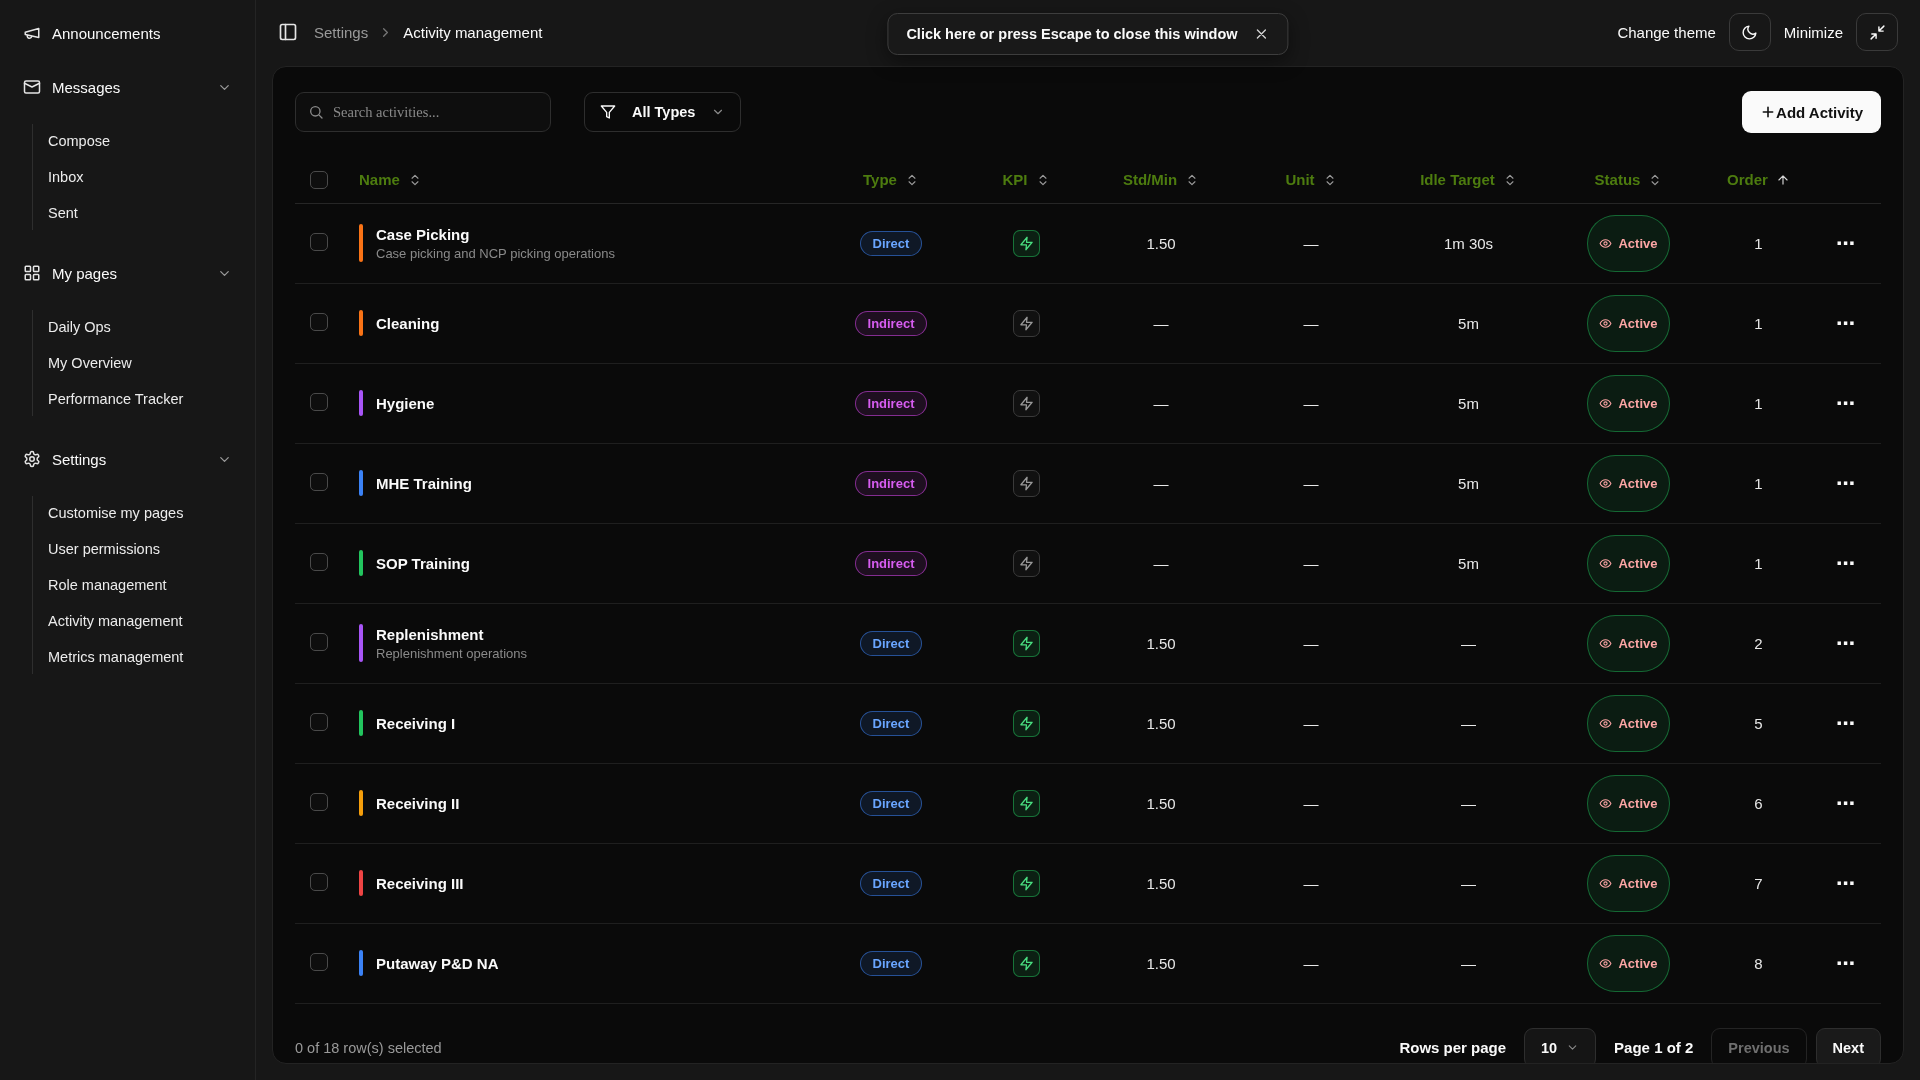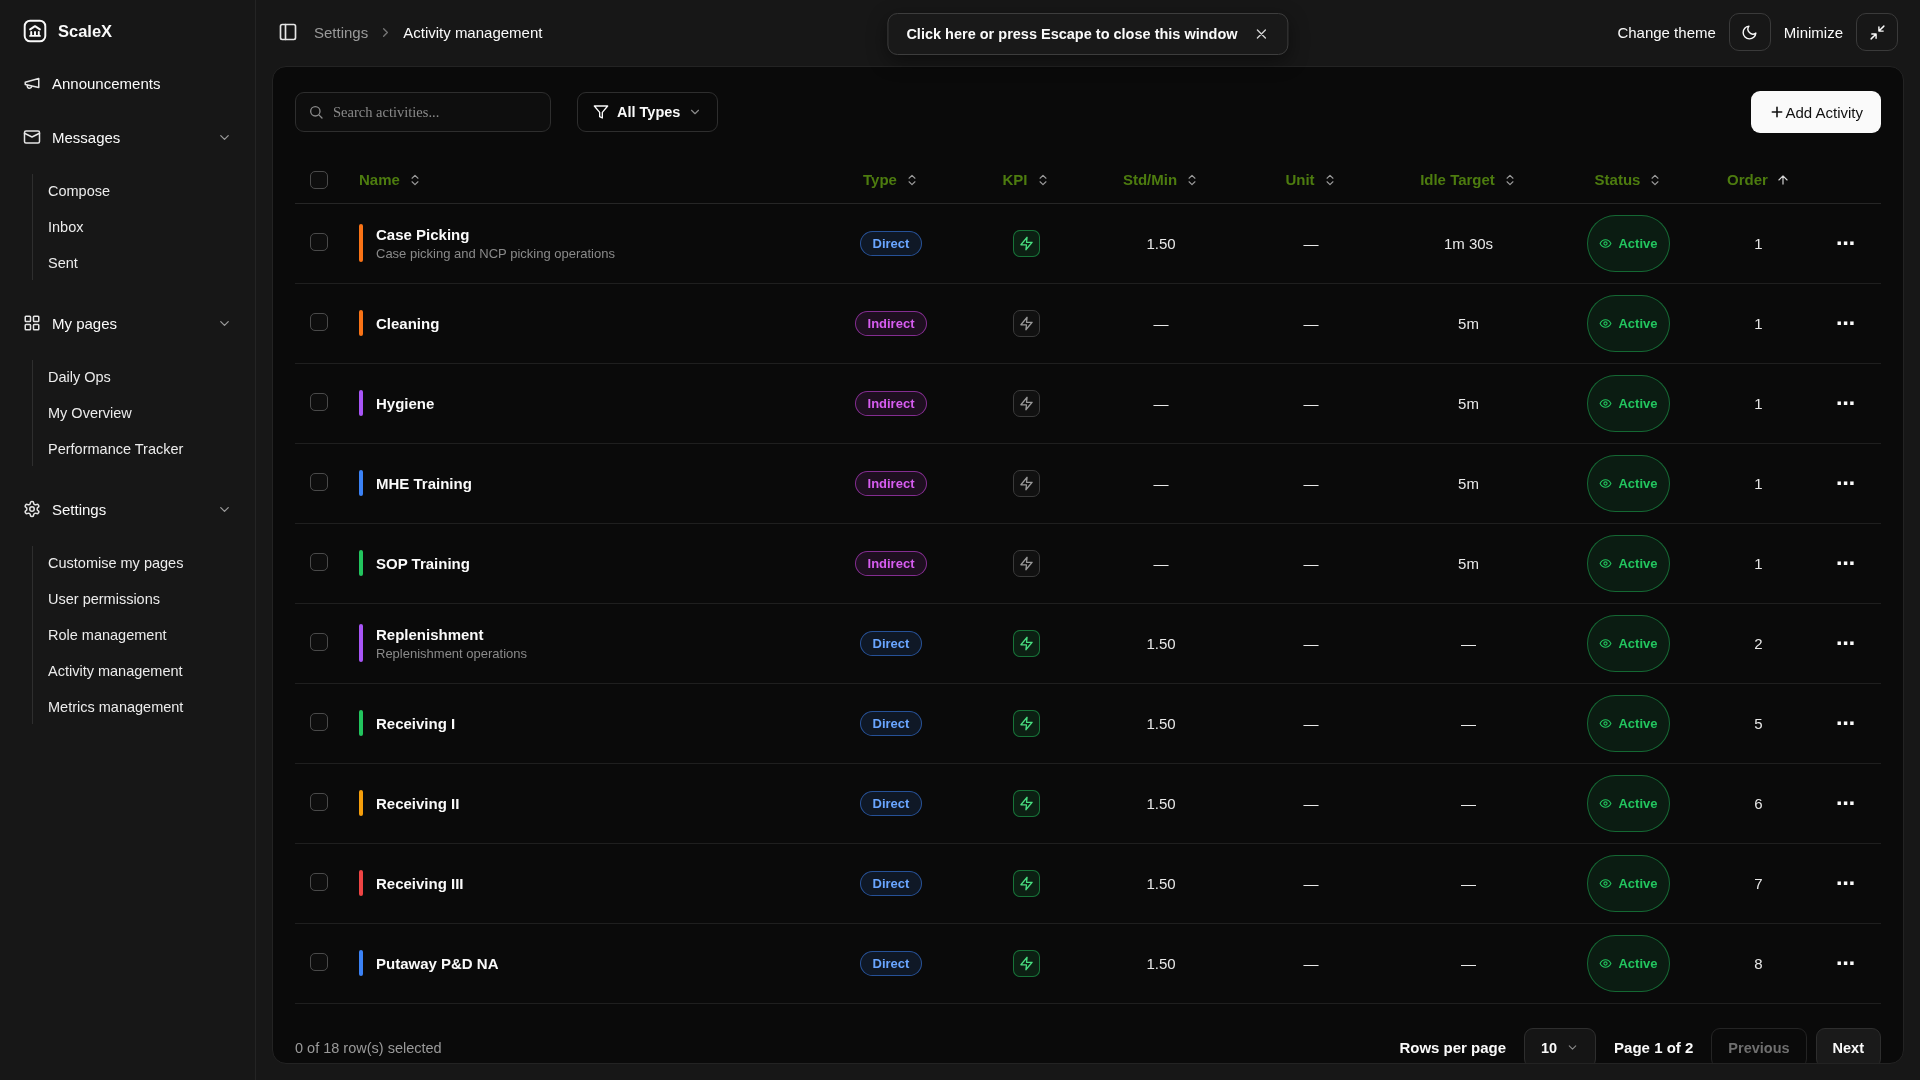--- a/index.html
+++ b/index.html
@@ -81,31 +81,31 @@
     width: 256px; height: 40px; padding: 0 12px;
     border: 1px solid #2e2e2e; border-radius: 9px;
     background: rgba(255,255,255,.02); color: #8a8a8a;
   }
   .search-box input {
     flex: 1; background: transparent; border: 0; outline: 0;
     color: #fafafa; font-size: 14.5px; font-family: Liberation Serif, serif;
   }
   .search-box input::placeholder { color: #8a8a8a; }
   .filter-btn {
-    margin-left: 26px; display: flex; align-items: center; gap: 8px;
+    margin-left: 33px; display: flex; align-items: center; gap: 16px;
     height: 40px; padding: 0 15px; border: 1px solid #2e2e2e; border-radius: 9px;
     background: transparent; color: #fafafa; font-size: 14.5px; font-weight: 600;
     font-family: inherit; cursor: pointer;
   }
   .filter-btn .chev { color: #8a8a8a; display: flex; }
   .add-btn {
     margin-left: auto; display: flex; align-items: center; 
     height: 42px; padding: 0 18px;
     background: #fafafa; color: #111; border: 0; border-radius: 9px;
-    font-weight: 400; font-size: 15px; font-family: inherit; cursor: pointer;
+    font-weight: 700; font-size: 15px; font-family: inherit; cursor: pointer;
   }
 
   
   table { width: 100%; border-collapse: collapse; margin-top: 24px; table-layout: fixed; }
   thead th { height: 46px; border-bottom: 1px solid #262626; padding: 0 8px; }
   .th-wrap {
     display: flex; align-items: center; justify-content: center; gap: 8px;
     font-weight: 700; font-size: 15px; color: #4d7c0f;
   }
   th.left .th-wrap { justify-content: flex-start; padding-left: 8px; }
@@ -122,21 +122,21 @@
   .r-bar.tall { height: 38px; }
   .r-name { font-weight: 700; font-size: 15px; color: #fafafa; }
   .r-sub { color: #8a8a8a; font-size: 13px; margin-top: 3px; font-weight: 400; }
   .badge {
     display: inline-flex; align-items: center; gap: 6px;
     border-radius: 999px; font-size: 13px; font-weight: 600;
     padding: 4px 12px; border: 1px solid transparent;
   }
   .type-badge.direct   { color: #6aa6ff; border-color: rgba(59,130,246,.55);  background: rgba(59,130,246,.12); }
   .type-badge.indirect { color: #d75df0; border-color: rgba(217,70,239,.55); background: rgba(217,70,239,.10); }
-  .status-badge { color: #22c55e; border-color: rgba(34,197,94,.45); background: rgba(34,197,94,.10); padding: 20px 11px; }
+  .status-badge { color: #fca5a5; border-color: rgba(34,197,94,.45); background: rgba(34,197,94,.10); padding: 20px 11px; }
   .kpi-tile {
     display: inline-flex; align-items: center; justify-content: center;
     width: 27px; height: 27px; border-radius: 7px; border: 1px solid transparent;
   }
   .kpi-tile.green { color: #4ade80; border-color: rgba(34,197,94,.5); background: rgba(34,197,94,.12); }
   .kpi-tile.gray  { color: #9a9a9a; border-color: #3a3a3a; background: rgba(255,255,255,.03); }
   .checkbox {
     display: inline-block; width: 18px; height: 18px;
     border: 1.5px solid #4a4a4a; border-radius: 5px;
     background: rgba(255,255,255,.02); cursor: pointer;
@@ -159,29 +159,20 @@
     border: 1px solid #2e2e2e; background: #1a1a1a; color: #fafafa;
     font-size: 14.5px; font-weight: 600; font-family: inherit; cursor: pointer;
   }
   .pg-btn.disabled { color: #6f6f6f; background: transparent; border-color: #242424; cursor: default; }
   .pg-group { display: flex; align-items: center; gap: 9px; }
 </style>
 </head>
 <body>
 
 <aside class="sidebar">
-  <div class="logo-row">
-    <span class="logo-icon">
-      <svg width="26" height="26" viewBox="0 0 24 24" fill="none" stroke="currentColor" stroke-width="1.8" stroke-linecap="round" stroke-linejoin="round">
-          <rect x="2.5" y="2.5" width="19" height="19" rx="5"></rect>
-          <path d="M7.5 10.5 12 7.5l4.5 3M8.5 13v3.5M12 13v3.5M15.5 13v3.5M7.5 16.5h9"></path>
-        </svg>
-    </span>
-    <span class="logo-name">ScaleX</span>
-  </div>
 
   <nav class="nav">
     <div class="nav-item">
       <span class="nicon">
         <svg width="18" height="18" viewBox="0 0 24 24" fill="none" stroke="currentColor" stroke-width="2" stroke-linecap="round" stroke-linejoin="round">
             <path d="m3 11 18-5v12L3 14v-3z"></path>
             <path d="M11.6 16.8a3 3 0 1 1-5.8-1.6"></path>
           </svg>
       </span>
       <span class="nlabel">Announcements</span>

